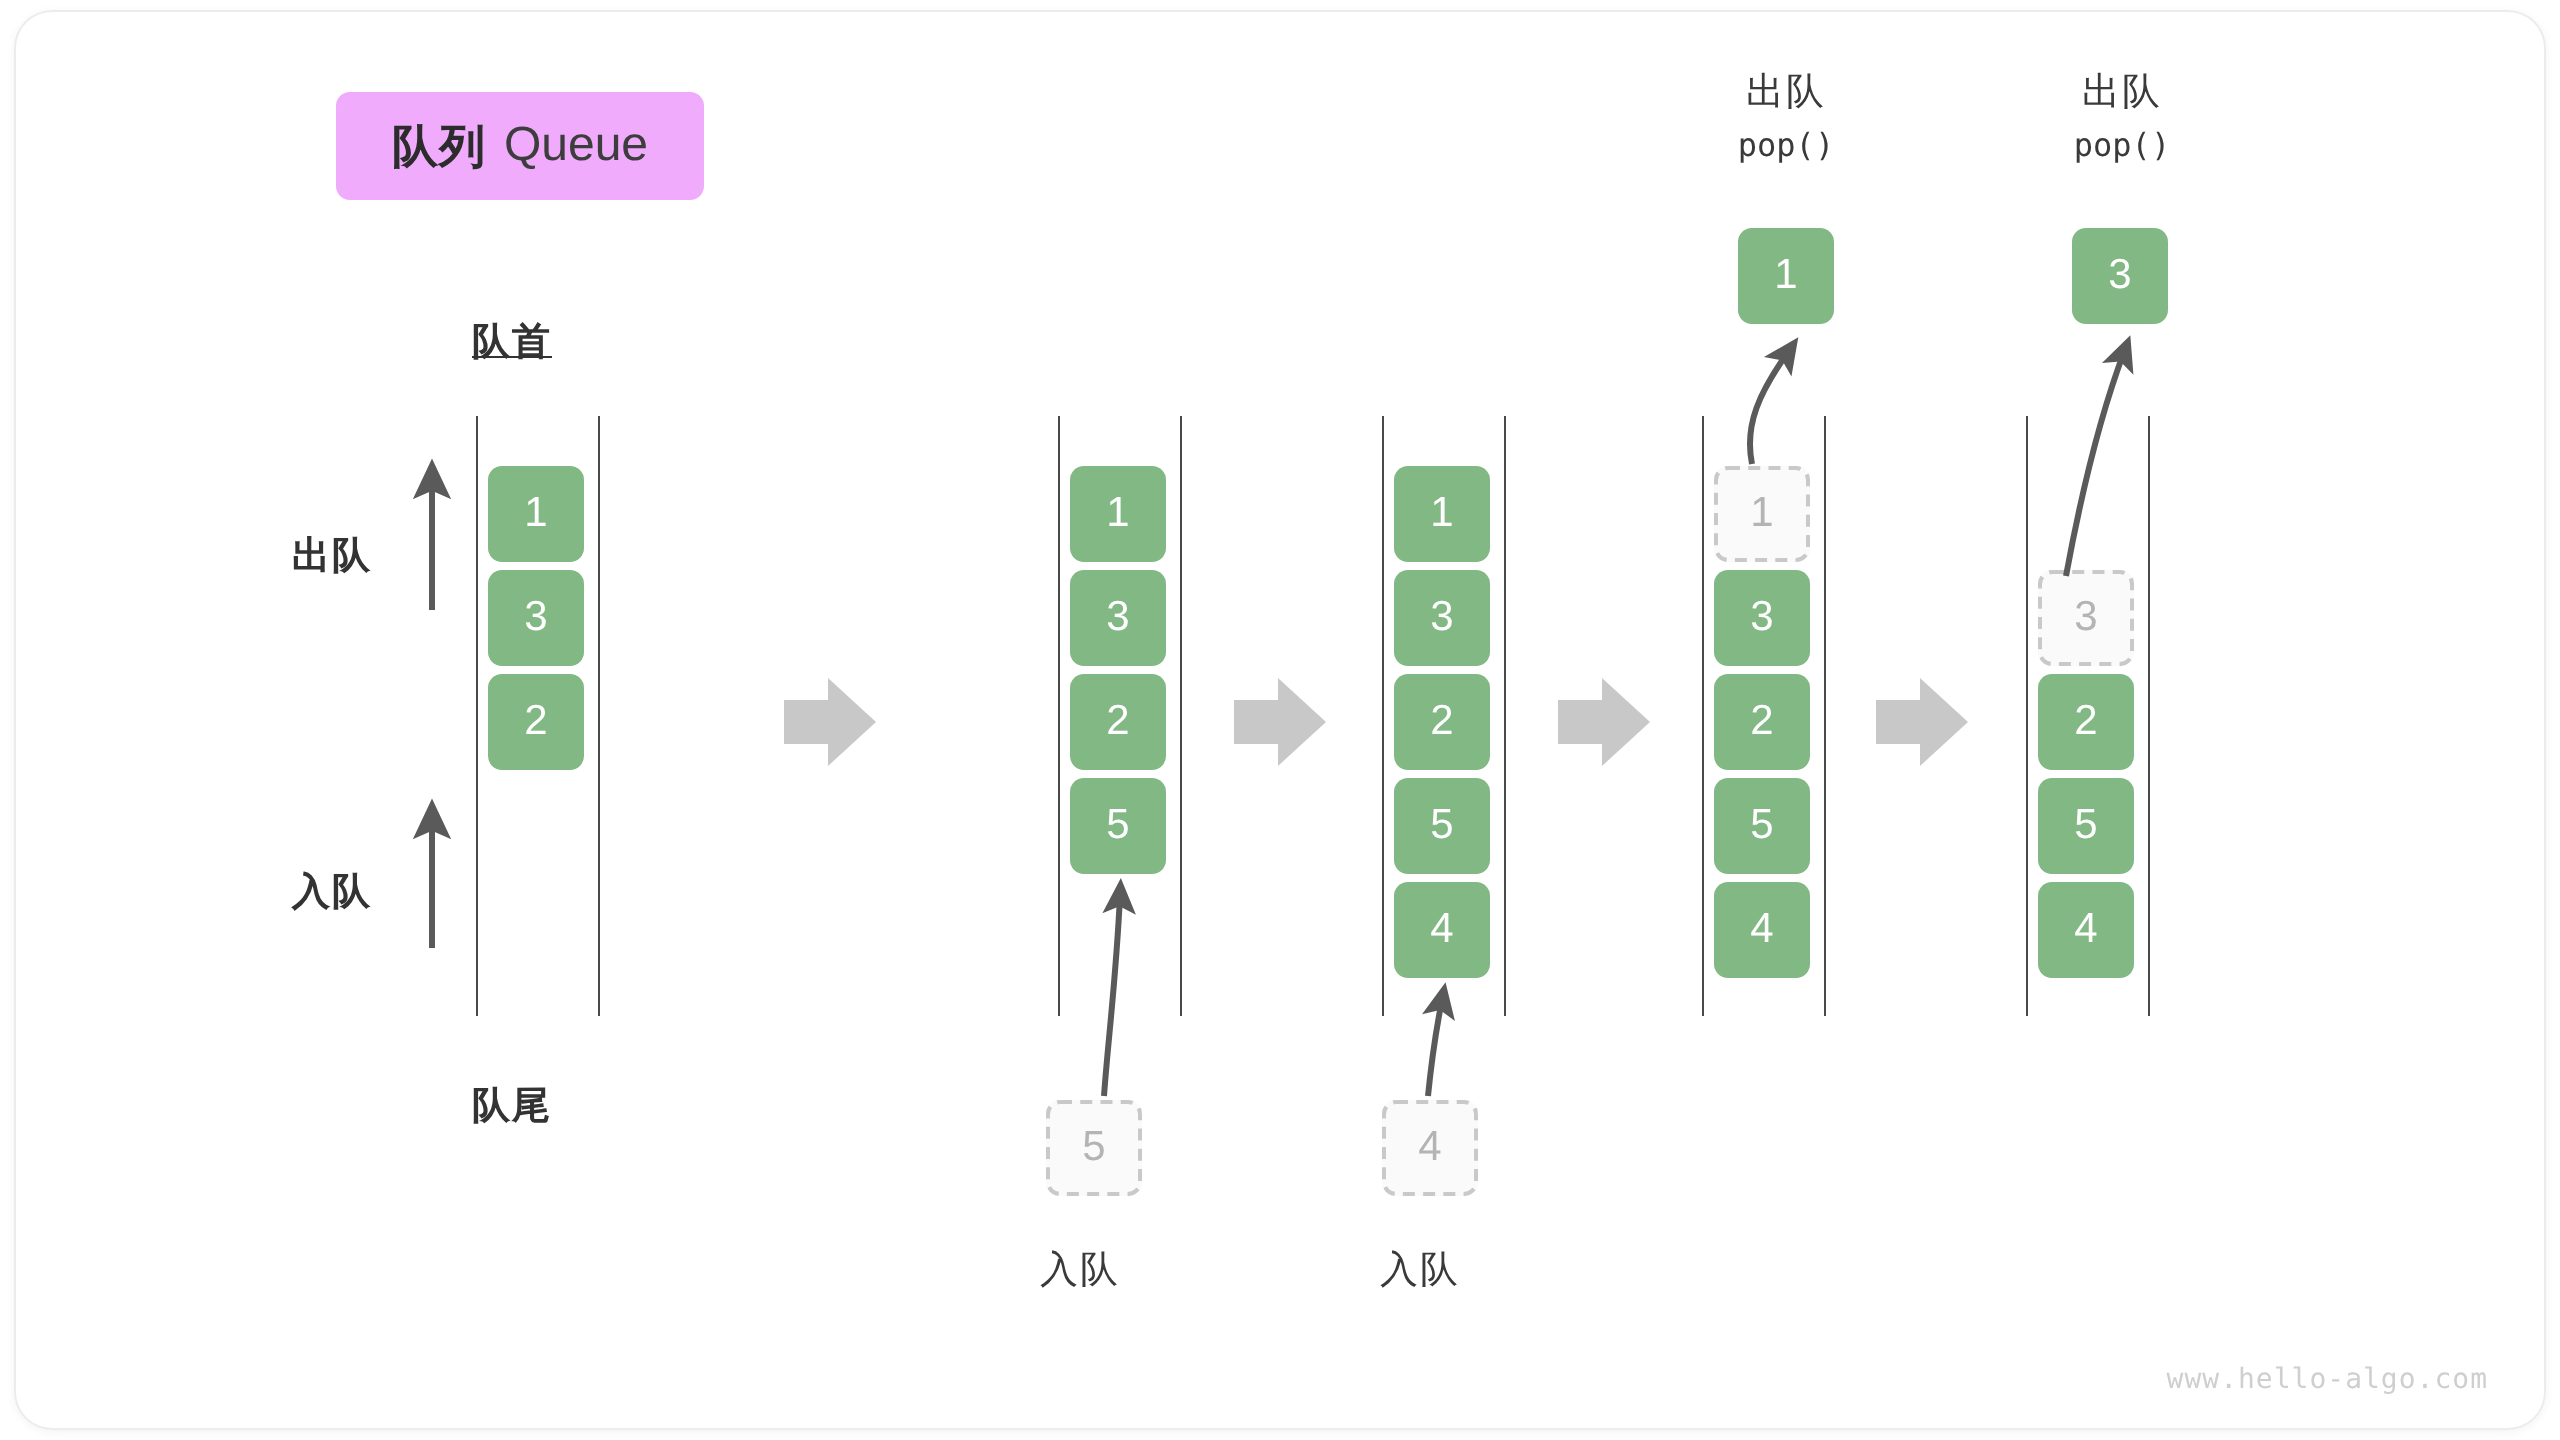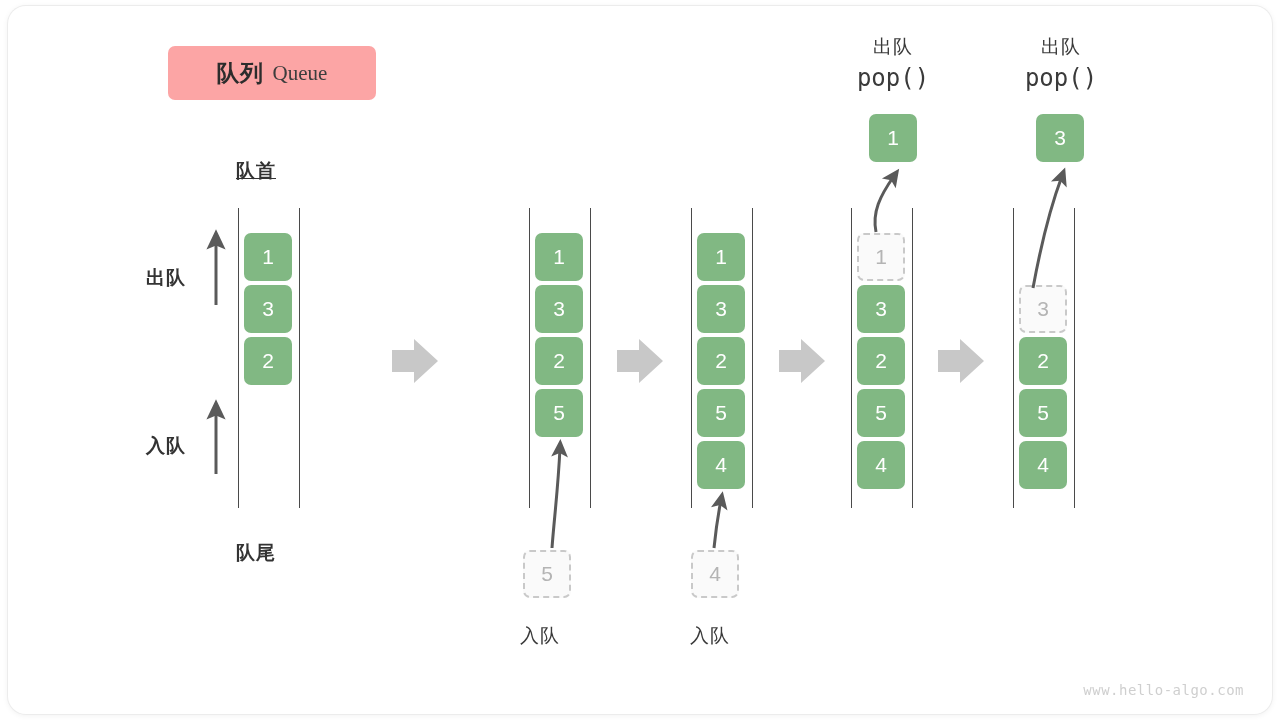--- a/index.html
+++ b/index.html
@@ -24,38 +24,38 @@
     background: #ffffff;
     border-radius: 18px;
     box-shadow: 0 0 0 1px #ececec, 0 1px 6px rgba(0,0,0,0.07);
   }
 
   
   #title-badge {
     position: absolute;
     left: 168px;
     top: 46px;
-    width: 208px;
+    width: 184px;
     height: 54px;
-    background: #fca5a5;
+    background: #f0abfc;
     border-radius: 7px;
     display: flex;
     align-items: center;
     justify-content: center;
     gap: 9px;
   }
   #title-badge .cn {
     font-size: 23px;
     font-weight: bold;
     color: #2c2c2c;
     letter-spacing: 0.5px;
   }
   #title-badge .en {
-    font-family: Liberation Serif, serif;
-    font-size: 21px;
+    font-family: Liberation Sans, sans-serif;
+    font-size: 24px;
     color: #3d3d3d;
   }
 
   
   .abs { position: absolute; }
   .lbl-bold {
     font-size: 19px;
     font-weight: bold;
     color: #333333;
     white-space: nowrap;
@@ -67,21 +67,21 @@
     white-space: nowrap;
     line-height: 1.45;
   }
   .op-label .cn {
     font-size: 19px;
     color: #3a3a3a;
     letter-spacing: 1px;
   }
   .op-label .code {
     font-family: "DejaVu Sans Mono", "Liberation Mono", monospace;
-    font-size: 24px;
+    font-size: 16px;
     color: #3a3a3a;
     letter-spacing: 0px;
   }
   .op-label .code .num { color: #4f9a52; font-weight: bold; }
 
   
   .rail {
     position: absolute;
     width: 1px;
     background: #4a4a4a;

